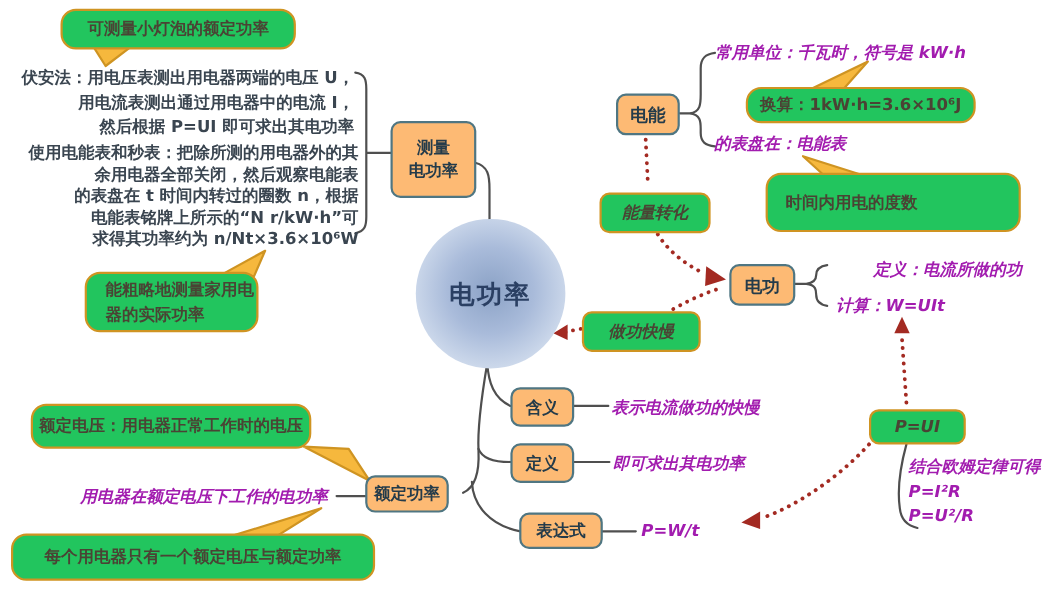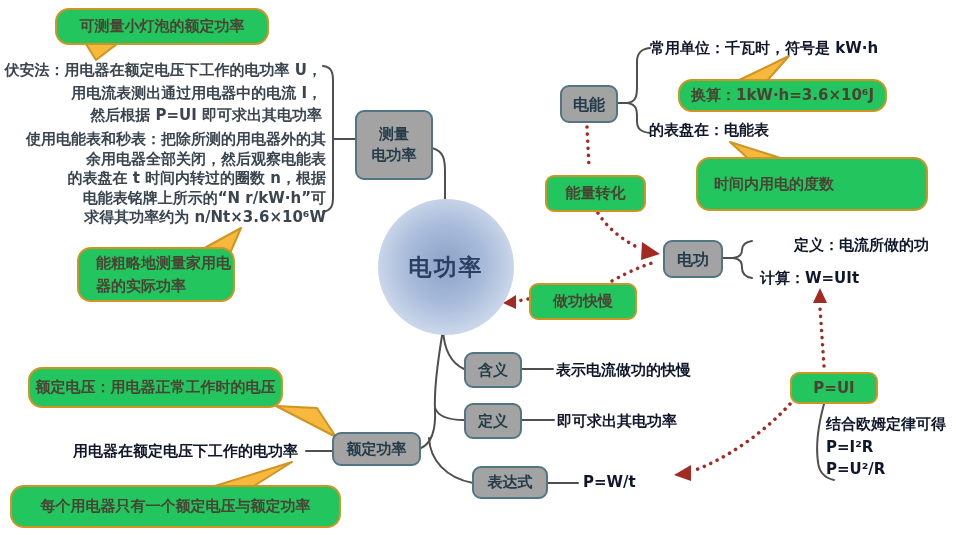--- a/index.html
+++ b/index.html
@@ -10,30 +10,30 @@
   }
   .abs{position:absolute;}
   svg{position:absolute;left:0;top:0;z-index:1;}
   .ycall,.ynode{
     background:#22c55e;border:2px solid #cf9422;color:#4a4334;
     font-weight:bold;font-size:15px;box-sizing:border-box;
     display:flex;flex-direction:column;align-items:center;justify-content:center;
     z-index:2;
   }
   .ycall{border-radius:14px;}
-  .ynode{border-radius:9px;}
+  .ynode{border-radius:9px;font-style:italic;}
   .ycall.left{align-items:flex-start;}
   .bnode{
-    background:#a3a3a3;border:2px solid #4f7682;border-radius:9px;color:#243b4a;
+    background:#fdba74;border:2px solid #4f7682;border-radius:9px;color:#243b4a;
     font-weight:bold;font-size:15px;box-sizing:border-box;
     display:flex;flex-direction:column;align-items:center;justify-content:center;
     z-index:2;line-height:21px;
   }
   .txt{
-    color:#0f172a;font-weight:bold;font-size:15px;white-space:nowrap;z-index:2;
+    color:#a21caf;font-weight:bold;font-size:15px;white-space:nowrap;z-index:2;font-style:italic;
   }
   .blocktxt{
     color:#3a4550;font-weight:bold;font-size:15px;text-align:right;z-index:2;
   }
   #center-circle{
     left:378px;top:199px;width:136px;height:136px;border-radius:50%;
     background:radial-gradient(circle at 50% 48%, #8ba2c6 0%, #a9bbda 40%, #d3deee 78%, #e3eaf5 100%);
     display:flex;align-items:center;justify-content:center;
     color:#2a3f63;font-weight:bold;font-size:23px;letter-spacing:2px;z-index:2;
   }
@@ -84,21 +84,21 @@
   </svg>
 
   <div class="abs" id="center-circle">
     <span>电功率</span>
   </div>
 
   <div class="abs ycall" style="left:55px;top:8px;width:214px;height:37px;">
     <span>可测量小灯泡的额定功率</span>
   </div>
   <div class="abs blocktxt" style="left:4px;top:59px;width:318px;line-height:22.5px;">
-    <div>伏安法：用电器在额定电压下工作的电功率 U，</div>
+    <div>伏安法：用电压表测出用电器两端的电压 U，</div>
     <div>用电流表测出通过用电器中的电流 I，</div>
     <div>然后根据 P=UI 即可求出其电功率</div>
   </div>
   <div class="abs blocktxt" style="left:6px;top:130px;width:320px;line-height:19.5px;">
     <div>使用电能表和秒表：把除所测的用电器外的其</div>
     <div>余用电器全部关闭，然后观察电能表</div>
     <div>的表盘在 t 时间内转过的圈数 n，根据</div>
     <div>电能表铭牌上所示的“N r/kW·h”可</div>
     <div>求得其功率约为 n/Nt×3.6×10⁶W</div>
   </div>
@@ -154,20 +154,20 @@
   <div class="abs txt" style="left:826px;top:413px;line-height:22.5px;">
     <div>结合欧姆定律可得</div>
     <div>P=I²R</div>
     <div>P=U²/R</div>
   </div>
 
   <div class="abs ycall" style="left:28px;top:367px;width:255px;height:41px;">
     <span>额定电压：用电器正常工作时的电压</span>
   </div>
   <div class="abs txt" style="left:73px;top:442px;">用电器在额定电压下工作的电功率</div>
-  <div class="abs bnode" style="left:332px;top:432px;width:89px;height:34px;">
+  <div class="abs bnode" style="left:332px;top:432px;width:76px;height:34px;">
     <span>额定功率</span>
   </div>
   <div class="abs ycall" style="left:10px;top:485px;width:331px;height:43px;">
     <span>每个用电器只有一个额定电压与额定功率</span>
   </div>
 
 </div>
 
 </body></html>

